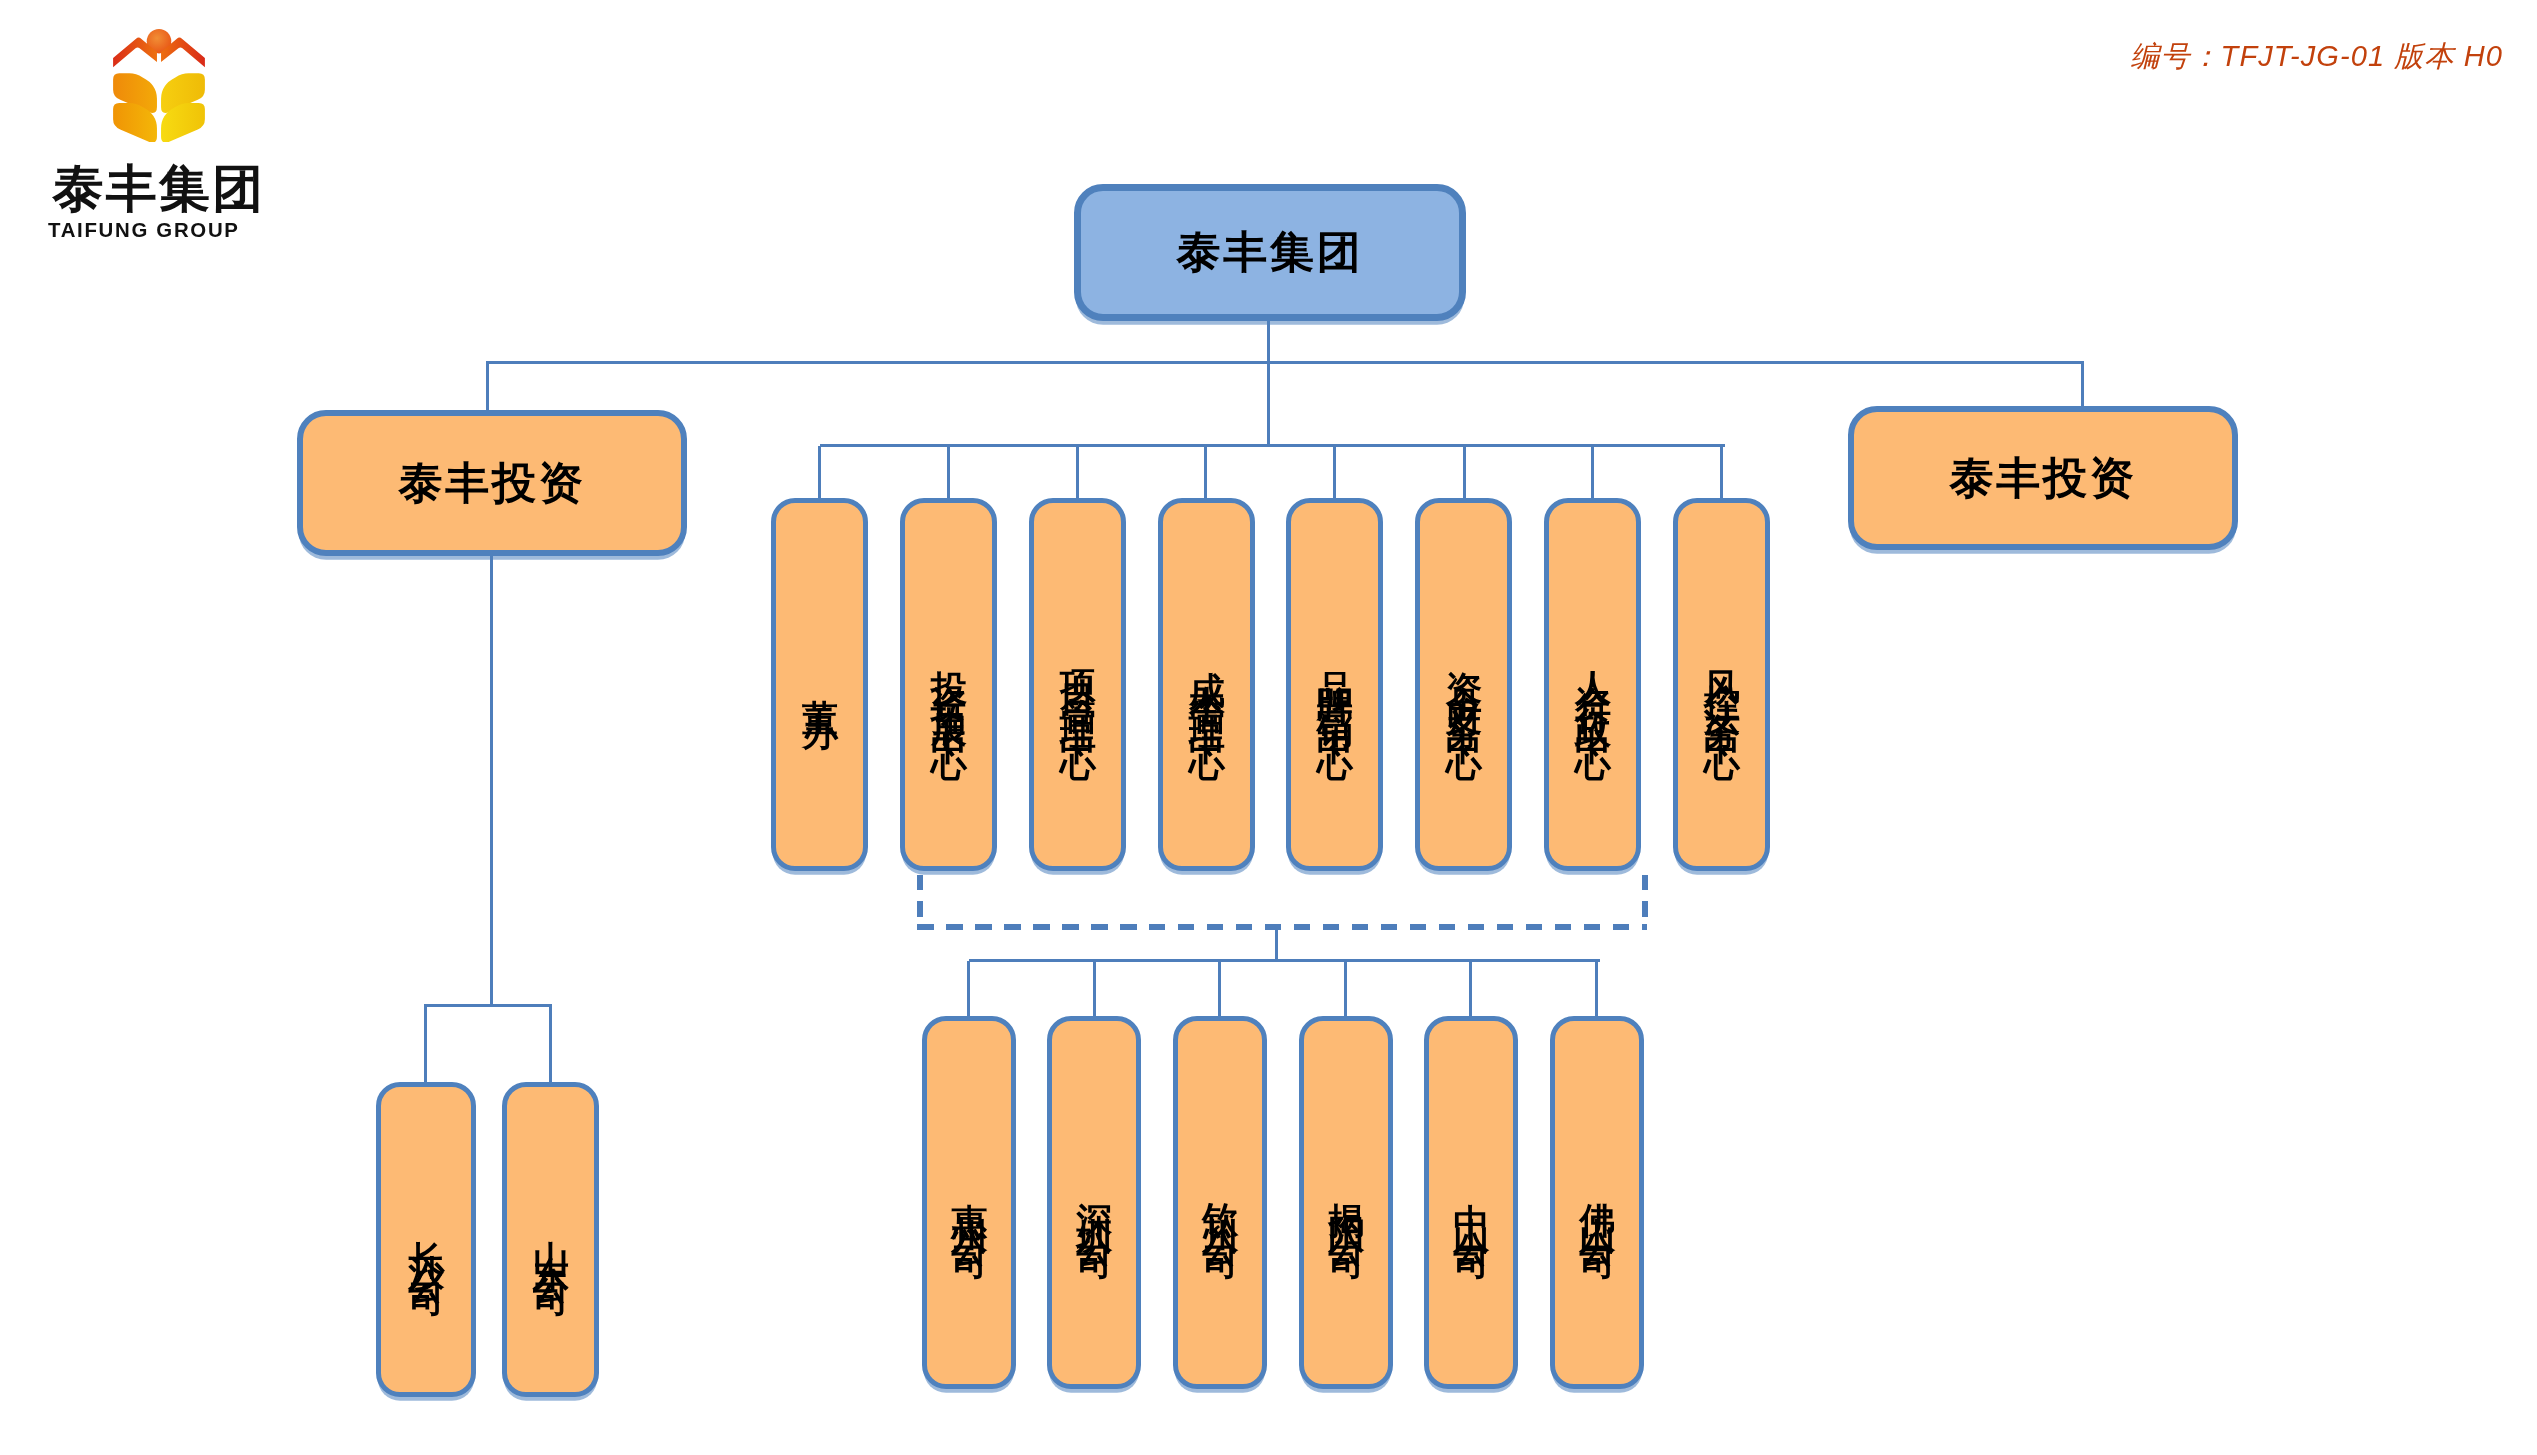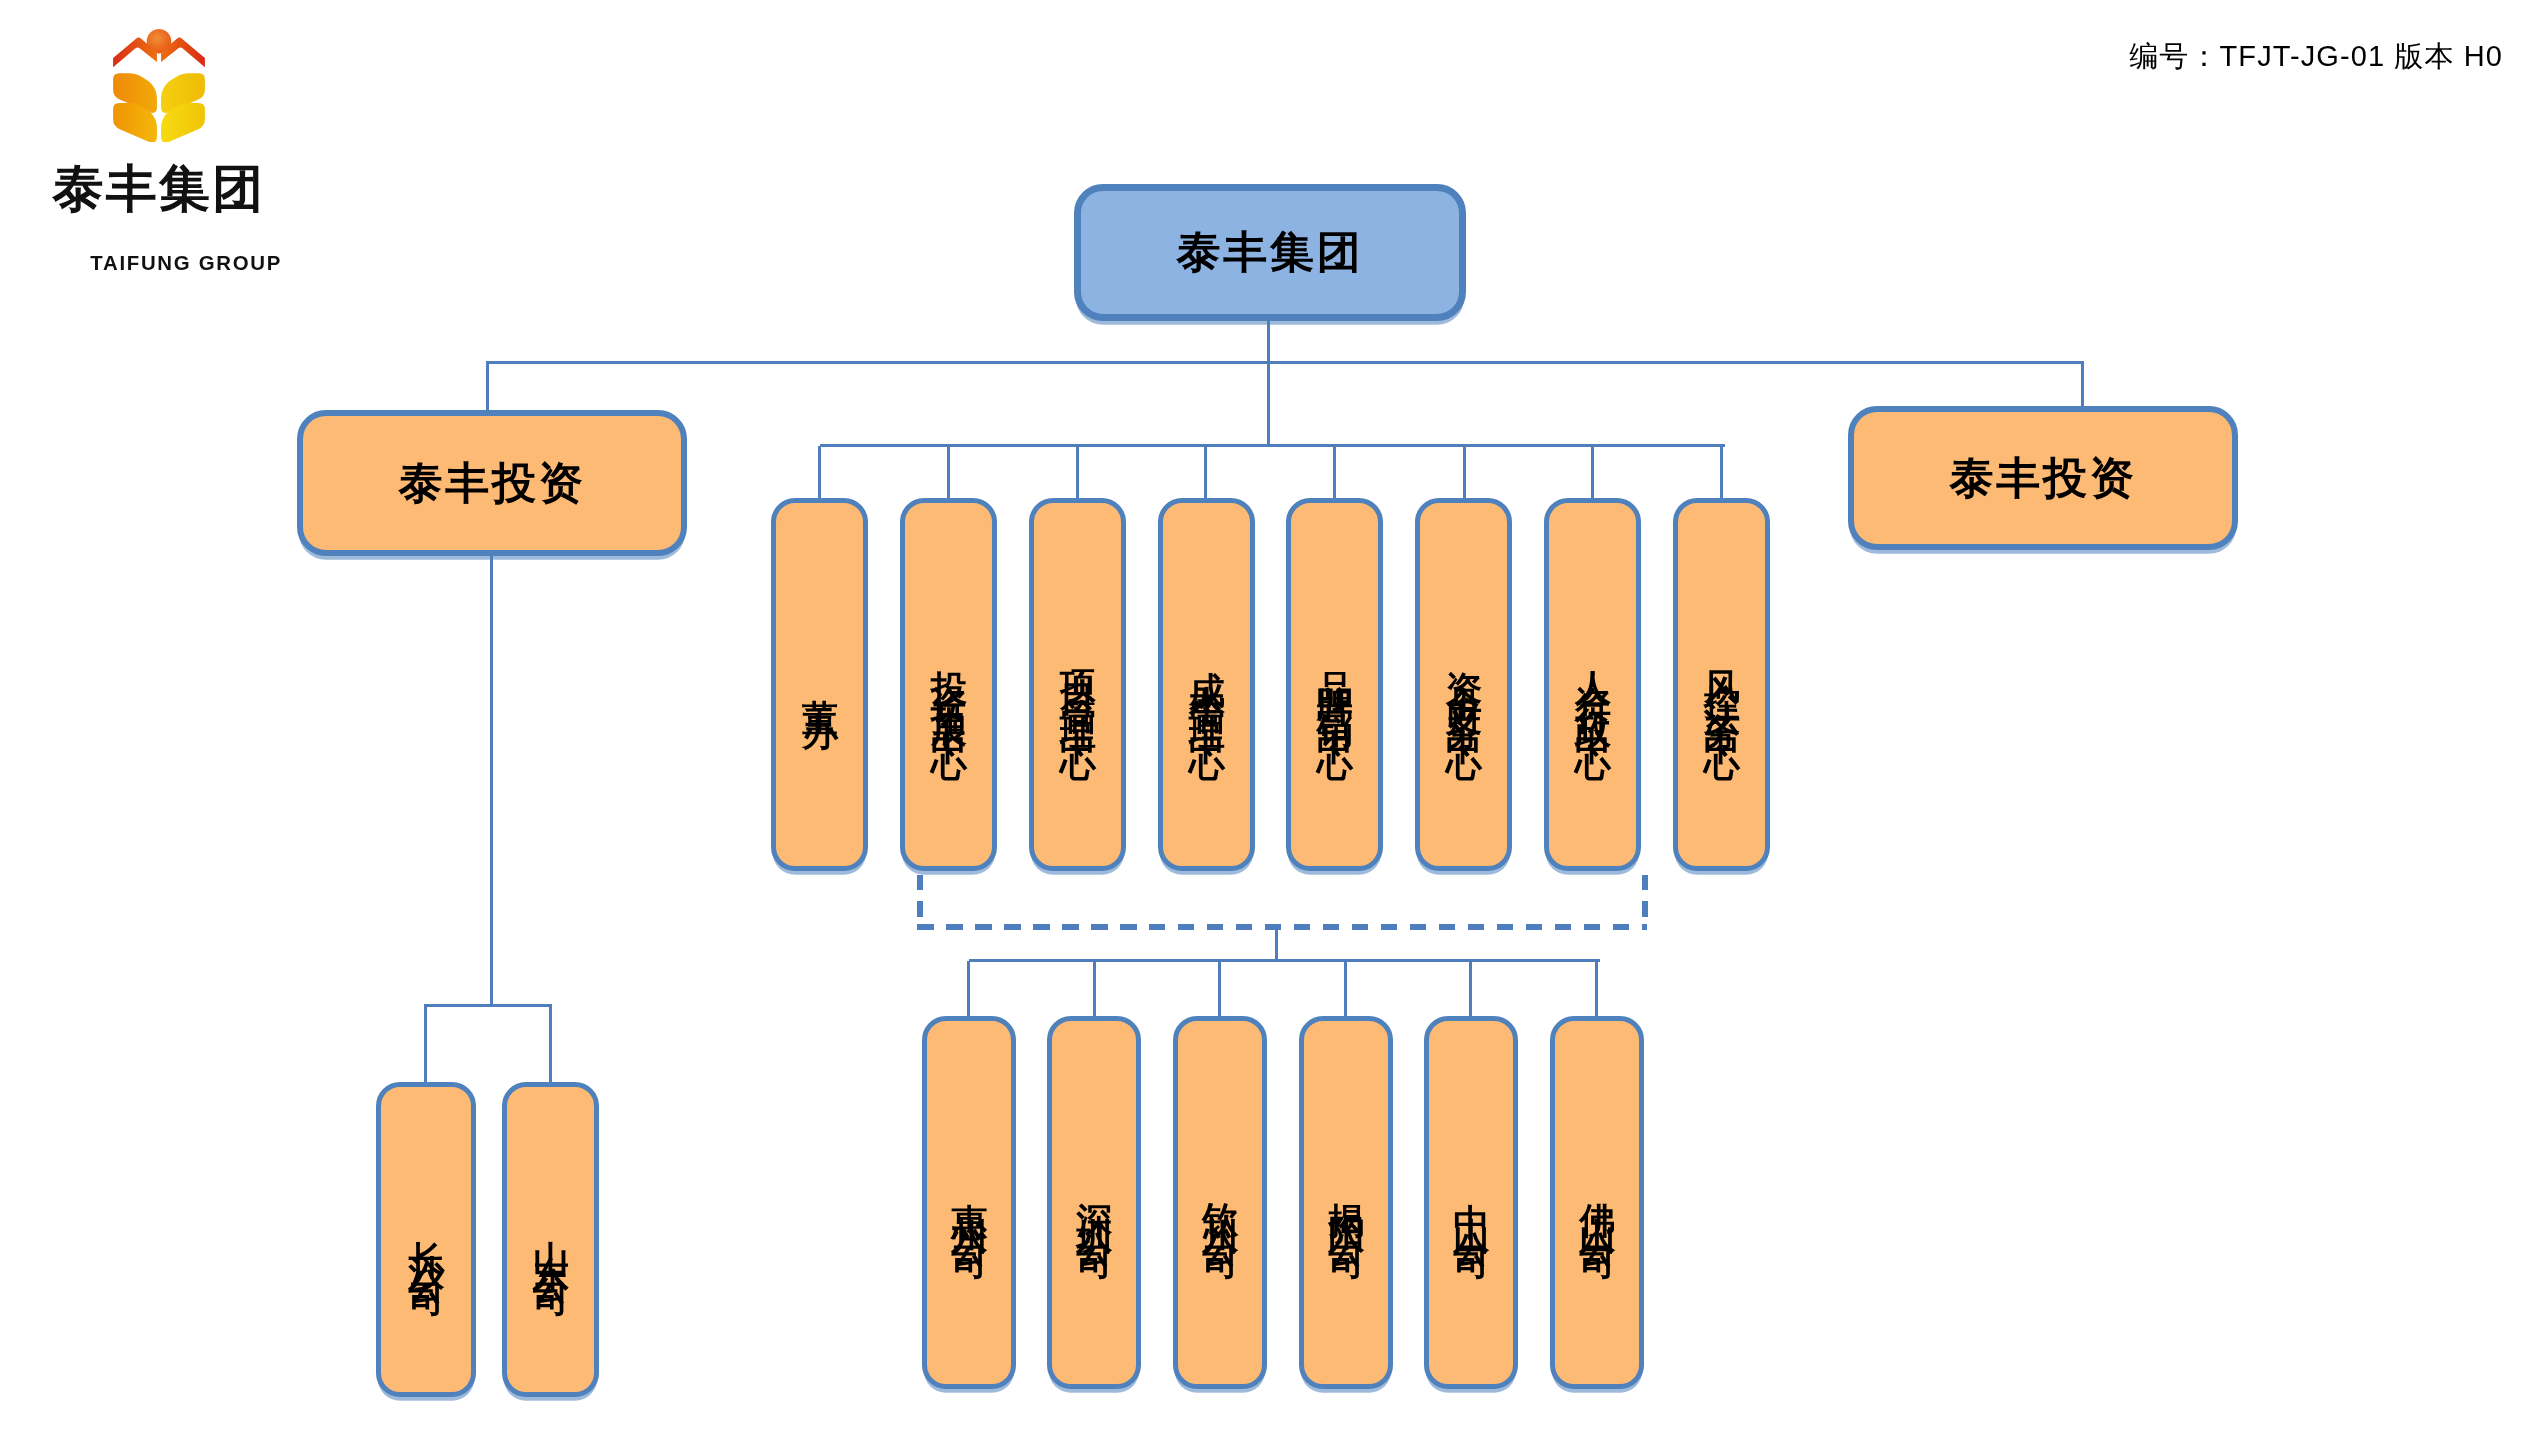--- a/index.html
+++ b/index.html
@@ -12,27 +12,27 @@
     overflow:hidden;
   }
   
   .logo-emblem{position:absolute;left:108px;top:24px;width:102px;height:118px;}
   .logo-cn{
     position:absolute;left:48px;top:155px;width:222px;
     font-size:51px;font-weight:700;color:#111111;
     letter-spacing:2.2px;text-align:center;white-space:nowrap;
   }
   .logo-en{
-    position:absolute;left:60px;top:219px;width:222px;
+    position:absolute;left:48px;top:219px;width:222px;
     font-size:20.4px;font-weight:700;color:#111111;
-    letter-spacing:1.7px;text-align:right;white-space:nowrap;margin-top:33px;
+    letter-spacing:1.7px;text-align:left;white-space:nowrap;
   }
   .doc-code{
     position:absolute;right:35px;top:37px;
-    font-size:29px;color:#000000;letter-spacing:1.1px;white-space:nowrap;
+    font-size:29px;color:#c2410c;letter-spacing:1.1px;white-space:nowrap;font-style:italic;
   }
   
   .node{
     position:absolute;box-sizing:border-box;
     background:#fdba74;
     border:5px solid #4F81BD;
     border-radius:24px;
     display:flex;align-items:center;justify-content:center;
     box-shadow:0 5.5px 0 -1.7px rgba(79,129,189,0.55);
     color:#000000;font-weight:700;

